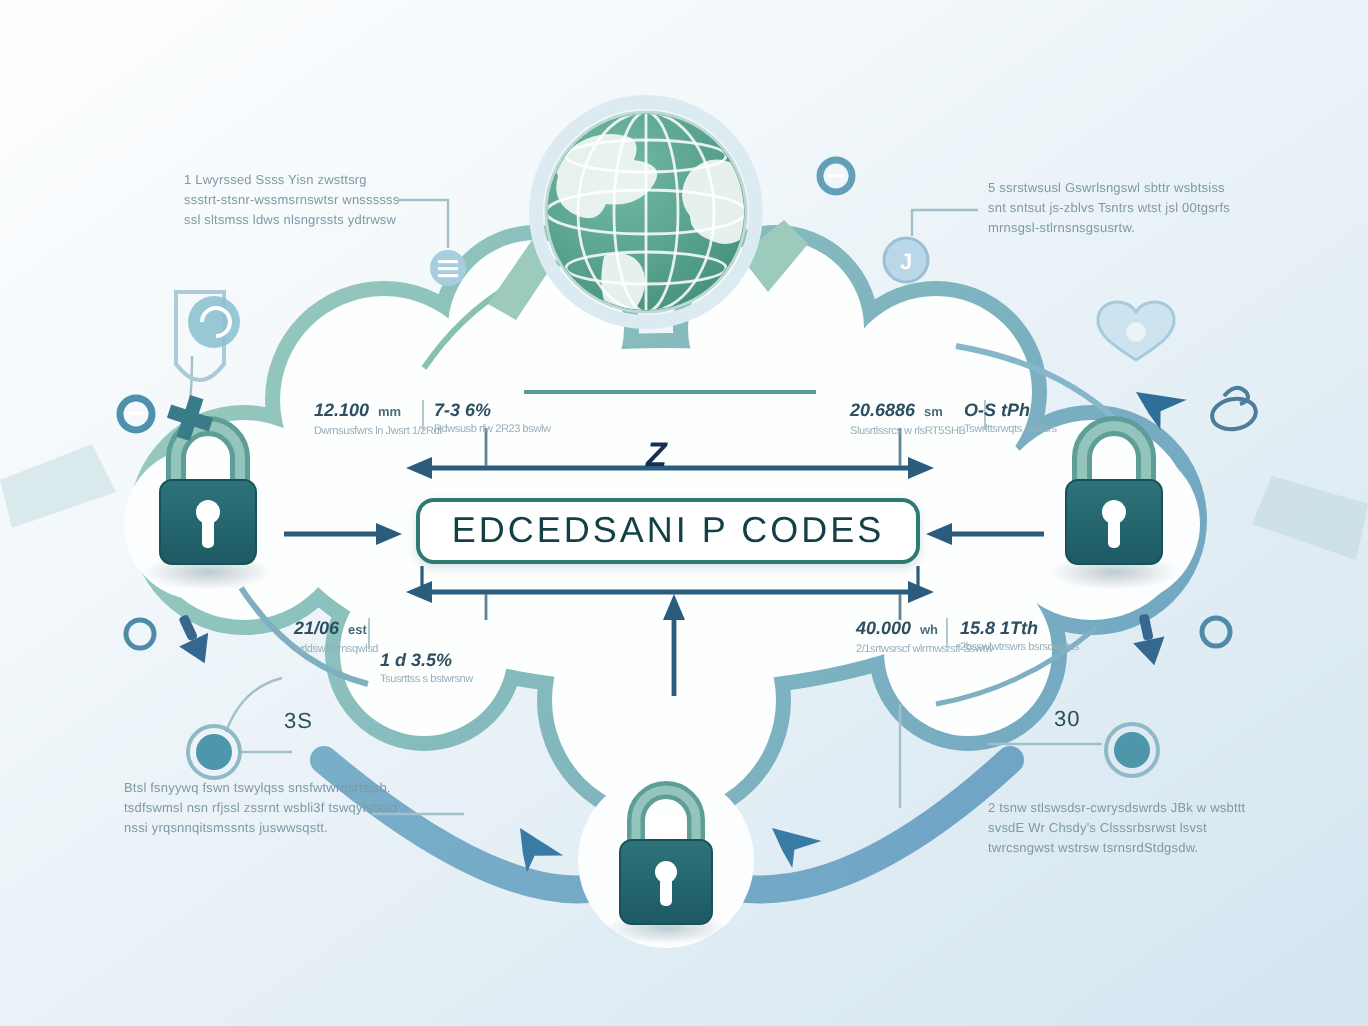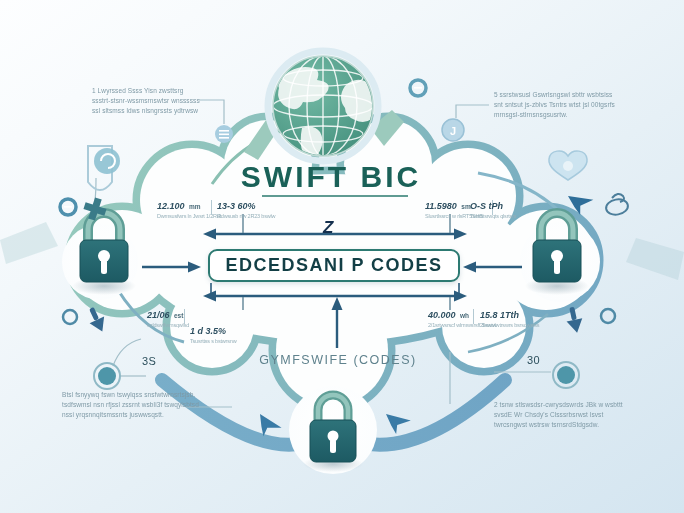--- a/index.html
+++ b/index.html
@@ -5,21 +5,21 @@
   html,body{margin:0;padding:0;}
   .canvas{position:relative;width:684px;height:513px;overflow:hidden;
     background:linear-gradient(145deg,#fdfeff 0%,#f3f8fb 30%,#e6f0f6 58%,#d4e5f0 100%);
     font-family:"Liberation Sans",sans-serif;}
   .abs{position:absolute;}
   .title{font-size:30px;font-weight:700;letter-spacing:3px;color:#1a6158;text-align:center;}
   .underline{height:2px;background:#2a7a6e;opacity:.75;}
   .codebox{box-sizing:border-box;border:2px solid #2d7a72;border-radius:9px;
     background:rgba(255,255,255,.95);display:flex;align-items:center;justify-content:center;
     box-shadow:0 2px 5px rgba(60,100,120,.18);}
-  .codebox span{font-size:18px;font-weight:700;letter-spacing:1.5px;color:#133f46;}
+  .codebox span{font-size:18px;font-weight:400;letter-spacing:1.5px;color:#133f46;}
   .zlabel{font-size:17px;font-weight:700;font-style:italic;color:#14304e;}
   .subtitle{font-size:12.5px;letter-spacing:1.5px;color:#5f828d;text-align:center;}
   .stat{line-height:9px;white-space:nowrap;}
   .stat .v{font-size:9px;font-weight:700;color:#2d4f60;font-style:italic;}
   .stat .u{font-size:6.5px;font-weight:700;color:#4a6b79;}
   .stat .c{font-size:5.5px;color:#96b0ba;display:block;margin-top:1px;letter-spacing:-.2px;}
   .vdiv{width:1px;background:#b3c9d2;}
   .note{font-size:6.5px;line-height:10px;color:#7e99a5;letter-spacing:.1px;}
   .note span{display:block;}
   .badge{font-size:11px;font-weight:400;color:#2c4f5c;letter-spacing:.5px;}
@@ -251,41 +251,40 @@
       <circle cx="566" cy="375" r="9" fill="#4e96a9"></circle>
     </g>
     <g transform="translate(260,414) rotate(12)">
       <path d="M0 0 L24 9 L10 12 L8 21 L4 12 Z" fill="#3a7ba6"></path>
     </g>
     <g transform="translate(386,414) rotate(-6)">
       <path d="M0 0 L24 9 L10 12 L8 21 L4 12 Z" fill="#3a7ba6"></path>
     </g>
   </svg>
 
-  <div class="abs title" style="left:216px;top:160px;width:230px;">SWIFT BIC</div>
   <div class="abs underline" style="left:262px;top:195px;width:146px;"></div>
 
   <div class="abs stat" style="left:157px;top:199px;">
     <span class="v">12.100</span>
     <span class="u">mm</span>
     <span class="c">Dwrnsusfwrs ln Jwsrt 1/2Rdt</span>
   </div>
   <div class="abs vdiv" style="left:211px;top:200px;height:15px;"></div>
   <div class="abs stat" style="left:217px;top:199px;">
-    <span class="v">13-3 60%</span>
+    <span class="v">7-3 6%</span>
     <span class="c">Rdwsusb rfw 2R23 bswlw</span>
   </div>
 
   <div class="abs stat" style="left:425px;top:199px;">
-    <span class="v">11.5980</span>
+    <span class="v">20.6886</span>
     <span class="u">sm</span>
     <span class="c">Slusrtlssrcs w rlsRT5SHB</span>
   </div>
   <div class="abs vdiv" style="left:492px;top:200px;height:15px;"></div>
-  <div class="abs stat" style="left:470px;top:199px;">
+  <div class="abs stat" style="left:482px;top:199px;">
     <span class="v">O-S tPh</span>
     <span class="c">Tswrlttsrwqts qlsrtsrs</span>
   </div>
 
   <div class="abs stat" style="left:147px;top:308px;">
     <span class="v">21/06</span>
     <span class="u">est</span>
     <span class="c">wrldswffwrnsqwlsd</span>
   </div>
   <div class="abs vdiv" style="left:184px;top:309px;height:15px;"></div>
@@ -304,21 +303,20 @@
     <span class="v">15.8 1Tth</span>
     <span class="c">2bsswlwtrswrs bsrsqwstss</span>
   </div>
 
   <div class="abs zlabel" style="left:323px;top:218px;">Z</div>
 
   <div class="abs codebox" style="left:208px;top:249px;width:252px;height:33px;">
     <span>EDCEDSANI P CODES</span>
   </div>
 
-  <div class="abs subtitle" style="left:258px;top:353px;width:160px;">GYMFSWIFE (CODES)</div>
 
   <div class="abs badge" style="left:142px;top:355px;">3S</div>
   <div class="abs badge" style="left:527px;top:354px;">30</div>
 
   <div class="abs note" style="left:92px;top:86px;width:152px;">
     <span>1 Lwyrssed Ssss Yisn zwsttsrg</span>
     <span>ssstrt-stsnr-wssmsrnswtsr wnssssss</span>
     <span>ssl sltsmss ldws nlsngrssts ydtrwsw</span>
   </div>
   <div class="abs note" style="left:494px;top:90px;width:145px;">

